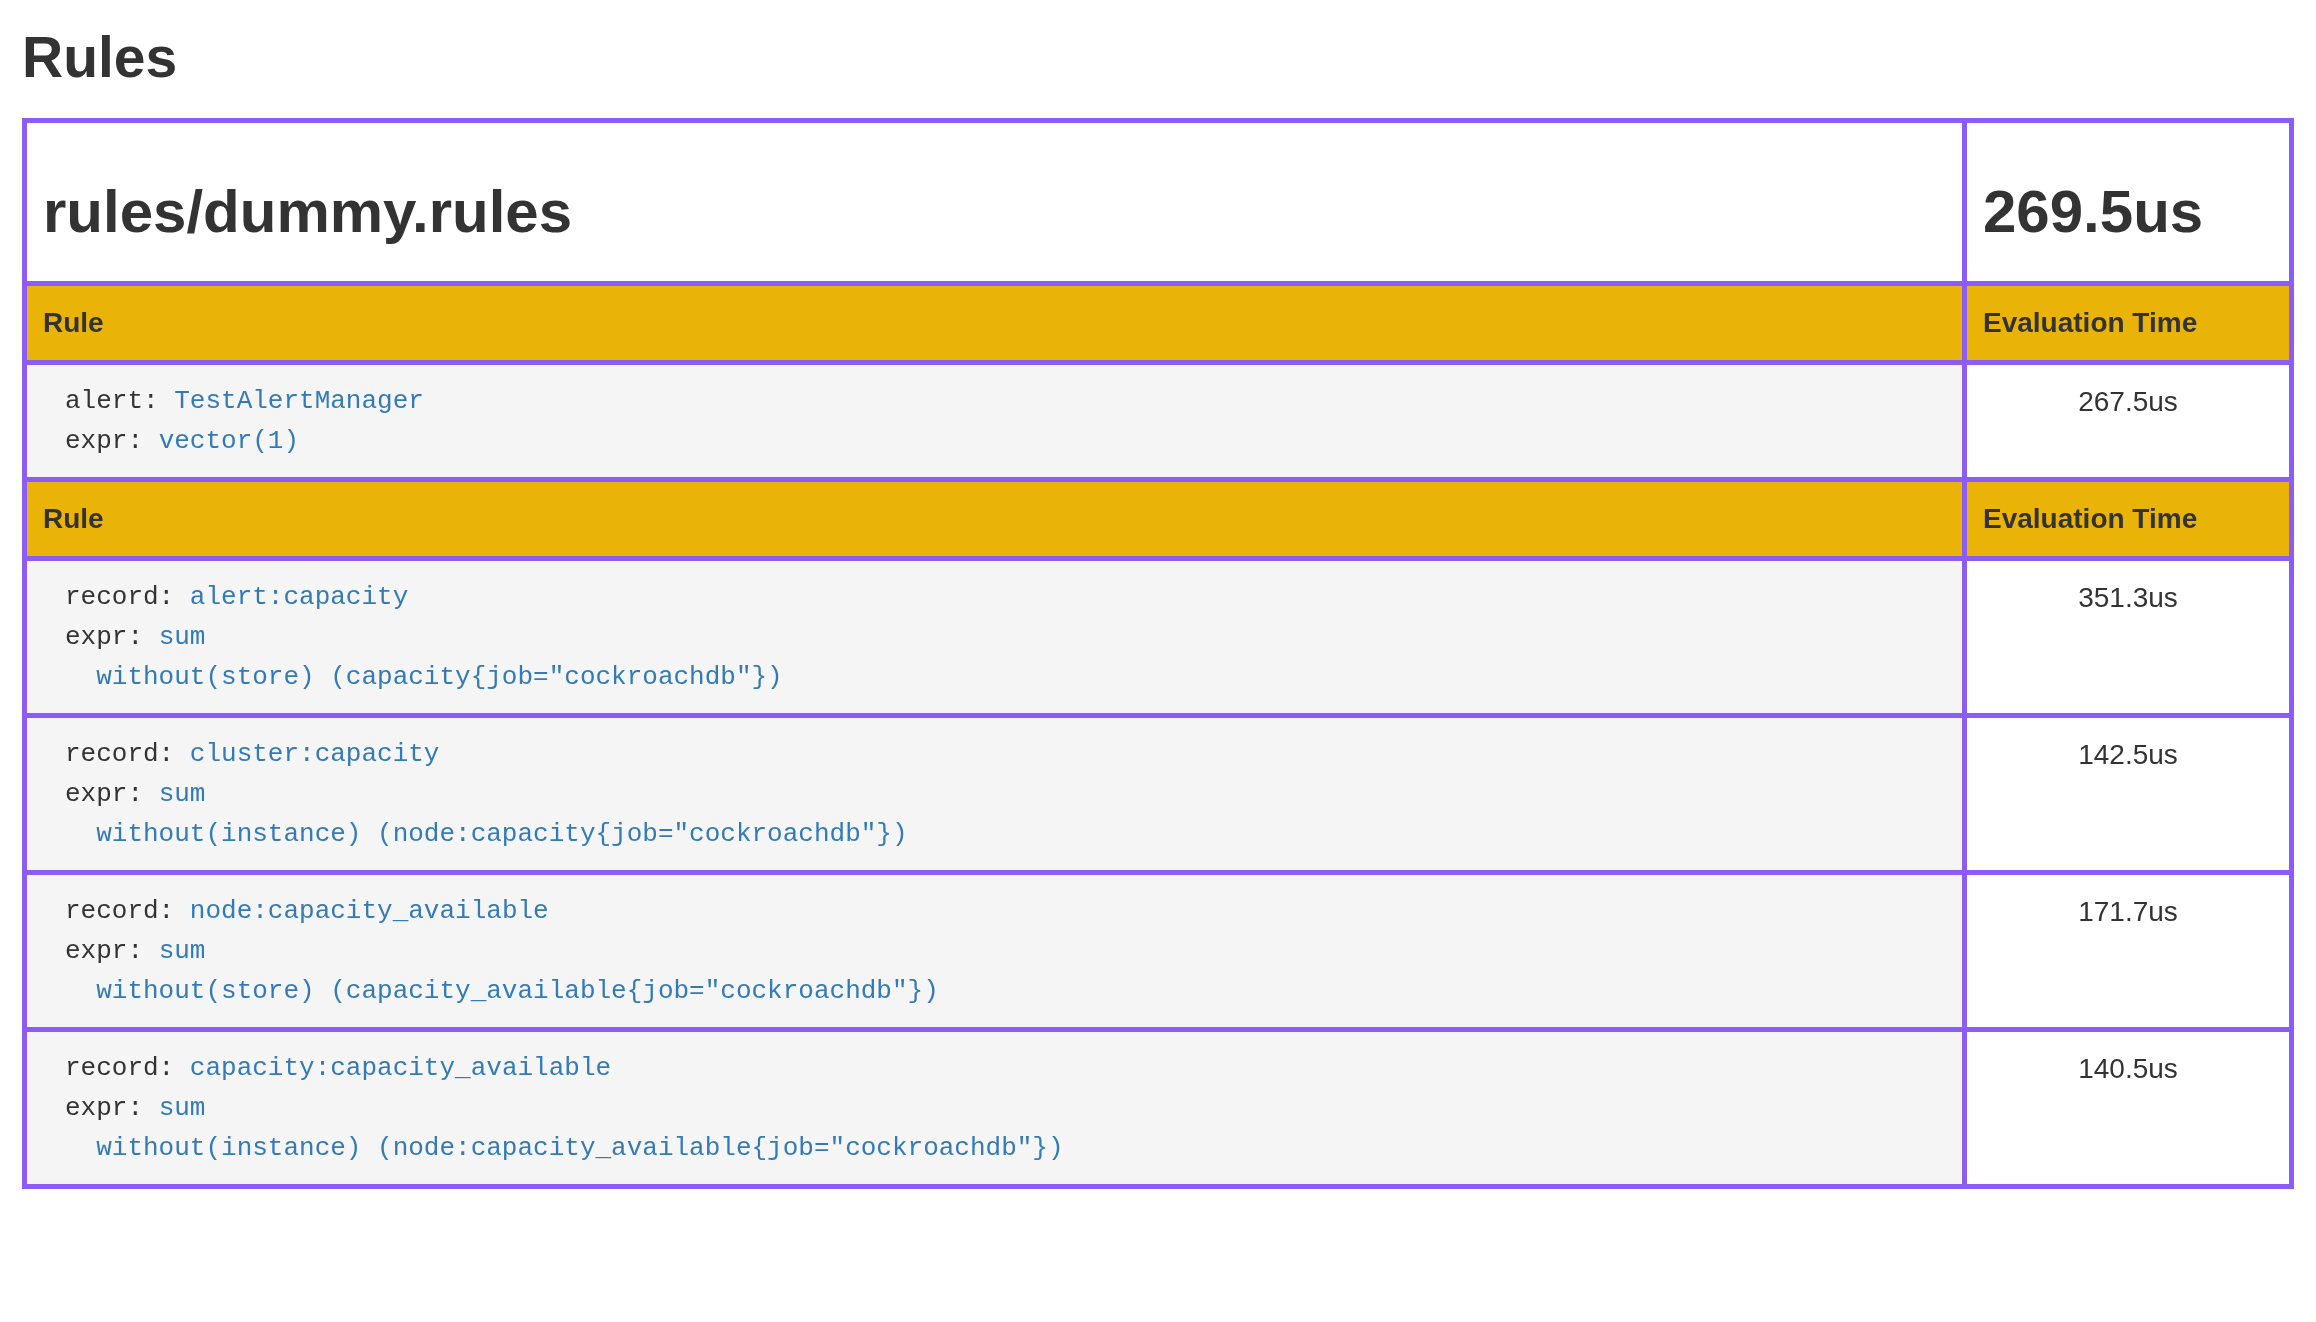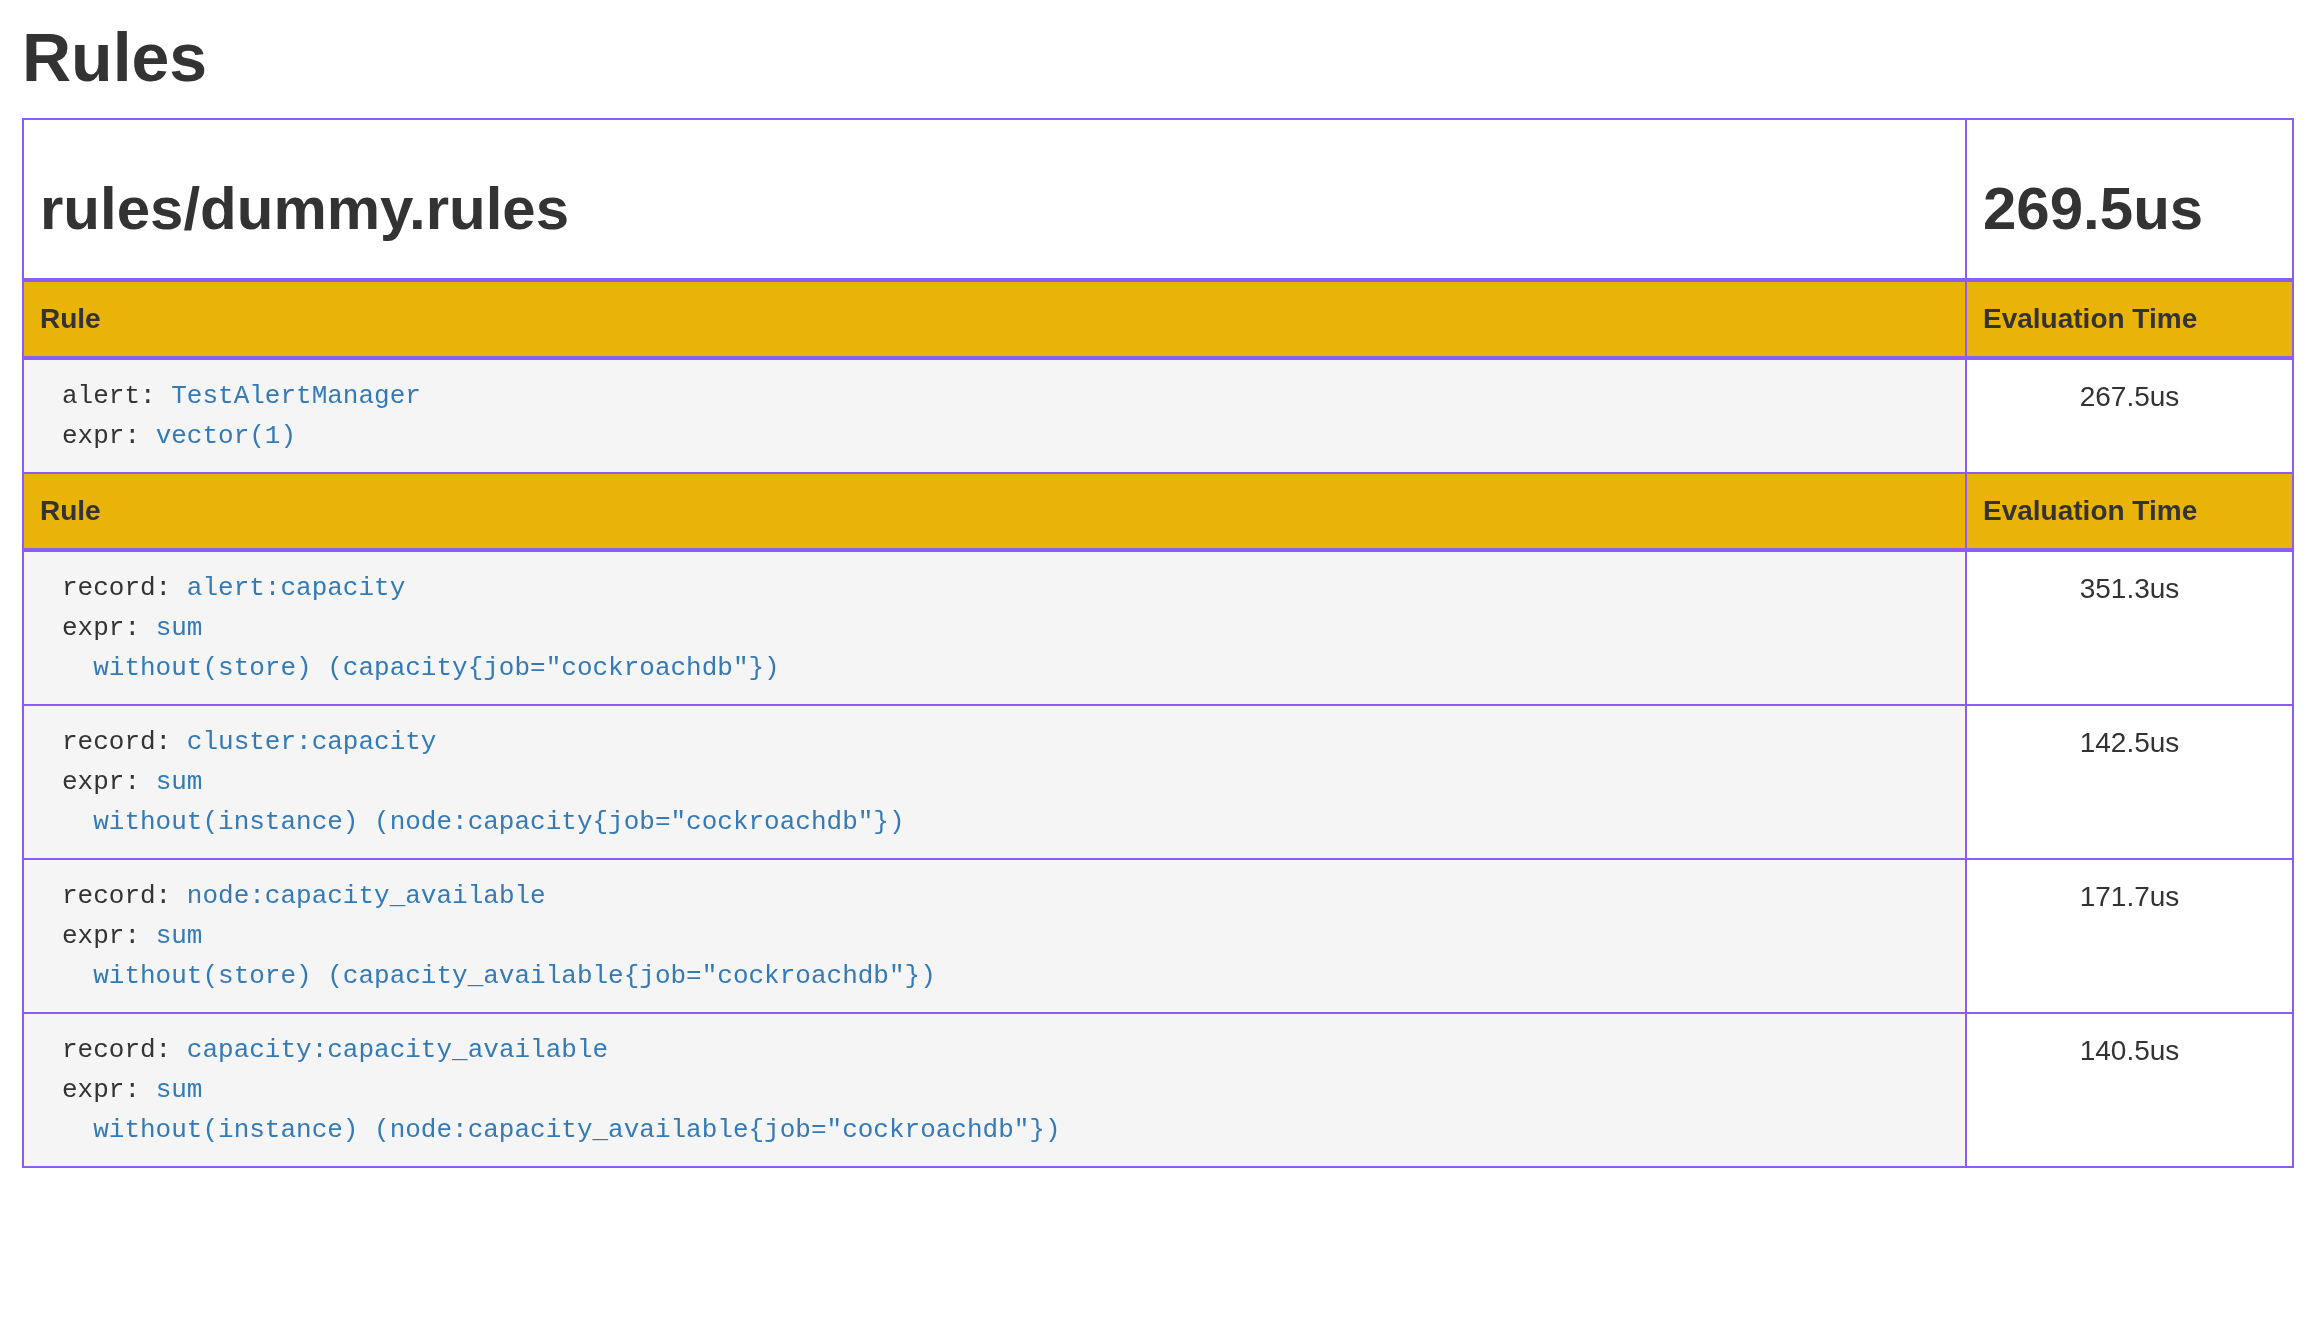--- a/index.html
+++ b/index.html
@@ -9,34 +9,34 @@
     width: 2316px;
     height: 1322px;
     overflow: hidden;
     font-family: "Liberation Sans", sans-serif;
     color: #333333;
   }
   .container {
     padding: 0 22px;
   }
   h1.page-title {
-    font-size: 68px;
+    font-size: 57px;
     line-height: 82px;
     font-weight: bold;
     margin: 16px 0 20px 0;
     color: #333333;
   }
   table.rules-table {
     width: 100%;
     border-collapse: collapse;
     table-layout: fixed;
   }
   col.time-col { width: 327px; }
   .rules-table td, .rules-table th {
-    border: 2px solid #8b5cf6;
+    border: 5px solid #8b5cf6;
     vertical-align: top;
     text-align: left;
   }
   tr.group-header-row > td {
     border-bottom-width: 4px;
     padding: 16px;
     background: #ffffff;
   }
   tr.group-header-row h2 {
     font-size: 60px;

